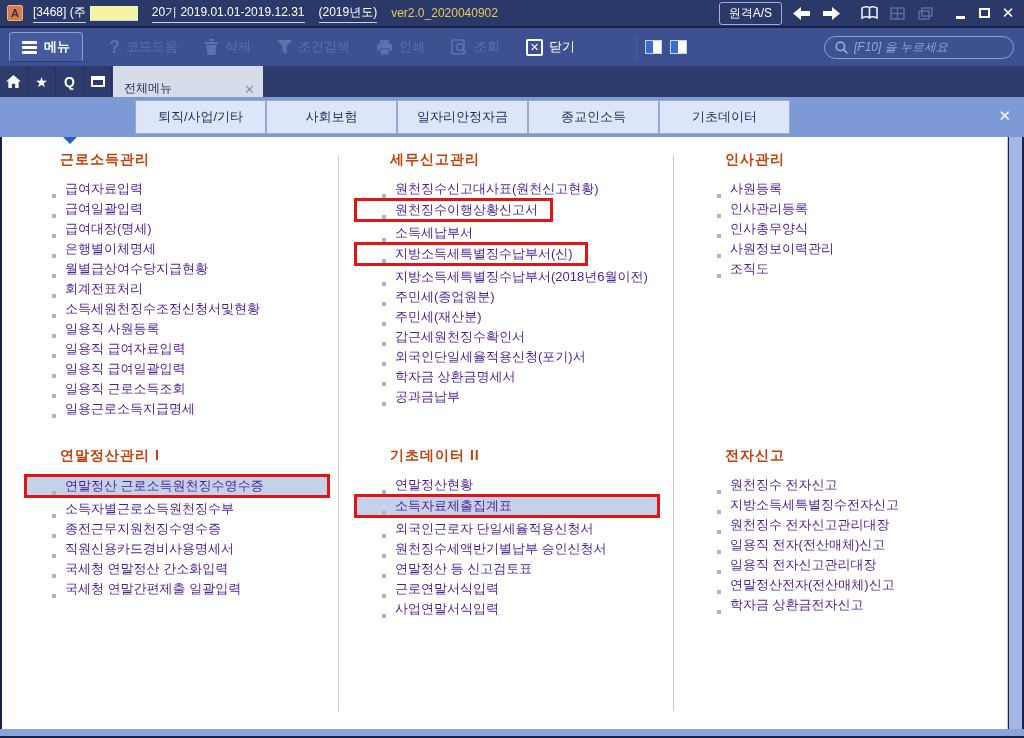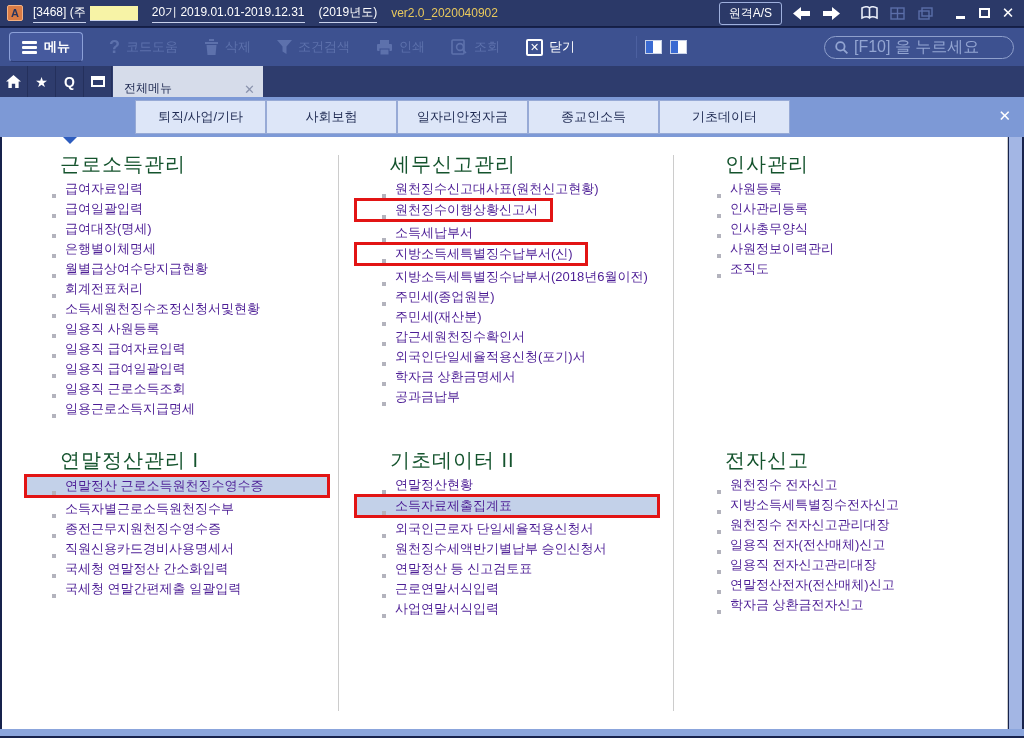--- a/index.html
+++ b/index.html
@@ -35,21 +35,21 @@
   .burger i{display:block;width:15px;height:3px;background:#fff;border-radius:1px;}
   .tool-item{display:flex;align-items:center;gap:6px;margin-left:26px;white-space:nowrap;}
   .tool-item .ticon{display:flex;align-items:center;}
   .tool-item.enabled{color:#fff;}
   .qmark{font-size:18px;font-weight:bold;}
   .xbox{width:17px;height:17px;border:2px solid #fff;border-radius:2px;display:flex;align-items:center;justify-content:center;font-size:11px;font-weight:bold;color:#fff;}
   .tool-sep{width:1px;height:22px;background:#32447e;border-right:1px solid #4c60a0;margin-left:24px;}
   .panel-icon{width:17px;height:14px;border:1px solid #c9d2e8;background:linear-gradient(to right,#3a6ad2 0 45%,#fff 45%);margin-left:8px;}
   .search-wrap{margin-left:auto;margin-right:10px;display:flex;align-items:center;gap:6px;
     width:190px;height:23px;border:1px solid #8fa0cc;border-radius:12px;padding:0 10px;color:#93a5d2;}
-  .search-wrap input{flex:1;background:transparent;border:none;outline:none;color:#dfe6f6;font-size:16px;width:100%;}
+  .search-wrap input{flex:1;background:transparent;border:none;outline:none;color:#dfe6f6;font-size:12px;width:100%;font-style:italic;}
   .search-wrap input::placeholder{color:#93a5d2;}
   
   .tabstrip{position:absolute;left:0;top:66px;width:1024px;height:31px;background:#2e3c6d;display:flex;align-items:stretch;}
   .strip-icon{width:28px;display:flex;align-items:center;justify-content:center;color:#fff;
     border-right:1px solid #24305c;font-weight:bold;font-size:14px;}
   .cal-glyph{width:14px;height:11px;border:2px solid #fff;border-top:4px solid #fff;}
   .doc-tab{width:150px;margin-left:1px;background:#d6dcea;display:flex;align-items:flex-end;
     padding:0 8px 0 11px;color:#1d2850;font-size:12px;}
   .doc-tab .tab-x{margin-left:auto;color:#8a93ad;font-size:13px;font-weight:bold;}
   
@@ -62,21 +62,21 @@
   .cat-close{position:absolute;right:13px;top:10px;color:#fff;font-size:15px;font-weight:bold;}
   
   .content{position:absolute;left:2px;top:137px;width:1006px;height:592px;background:#fff;border-right:1px solid #c9c9c9;}
   .right-strip{position:absolute;left:1009px;top:137px;width:13px;height:592px;background:#a3b6e4;}
   .bottom-strip{position:absolute;left:0;top:729px;width:1024px;height:7px;background:#8ba5dc;}
   .vsep{position:absolute;top:18px;height:556px;width:1px;background:#cccccc;}
   .vsep.v1{left:336px;} .vsep.v2{left:671px;}
   .sec{position:absolute;width:300px;}
   .sec.c1{left:30px;} .sec.c2{left:360px;} .sec.c3{left:695px;}
   .sec.r1{top:14px;} .sec.r2{top:310px;}
-  .sec-title{margin-left:28px;height:22px;margin-bottom:5px;color:#14532d;font-weight:normal;font-size:20px;letter-spacing:1px;white-space:nowrap;}
+  .sec-title{margin-left:28px;height:22px;margin-bottom:5px;color:#c2410c;font-weight:bold;font-size:14px;letter-spacing:1px;white-space:nowrap;}
   .menu-item{display:flex;align-items:flex-end;height:20px;padding-left:20px;font-size:13px;color:#4c1d95;white-space:nowrap;}
   .bullet{flex:none;width:4px;height:4px;background:#b3b3bd;margin-right:9px;}
   .menu-item.redbox{border:3px solid #e21414;height:24px;margin-left:-8px;padding-left:25px;padding-right:12px;width:fit-content;}
   .menu-item.hl{background:#c3d1e9;width:306px;}
 </style>
 </head>
 <body>
 
 <div class="titlebar">
   <div class="app-icon">A</div>

